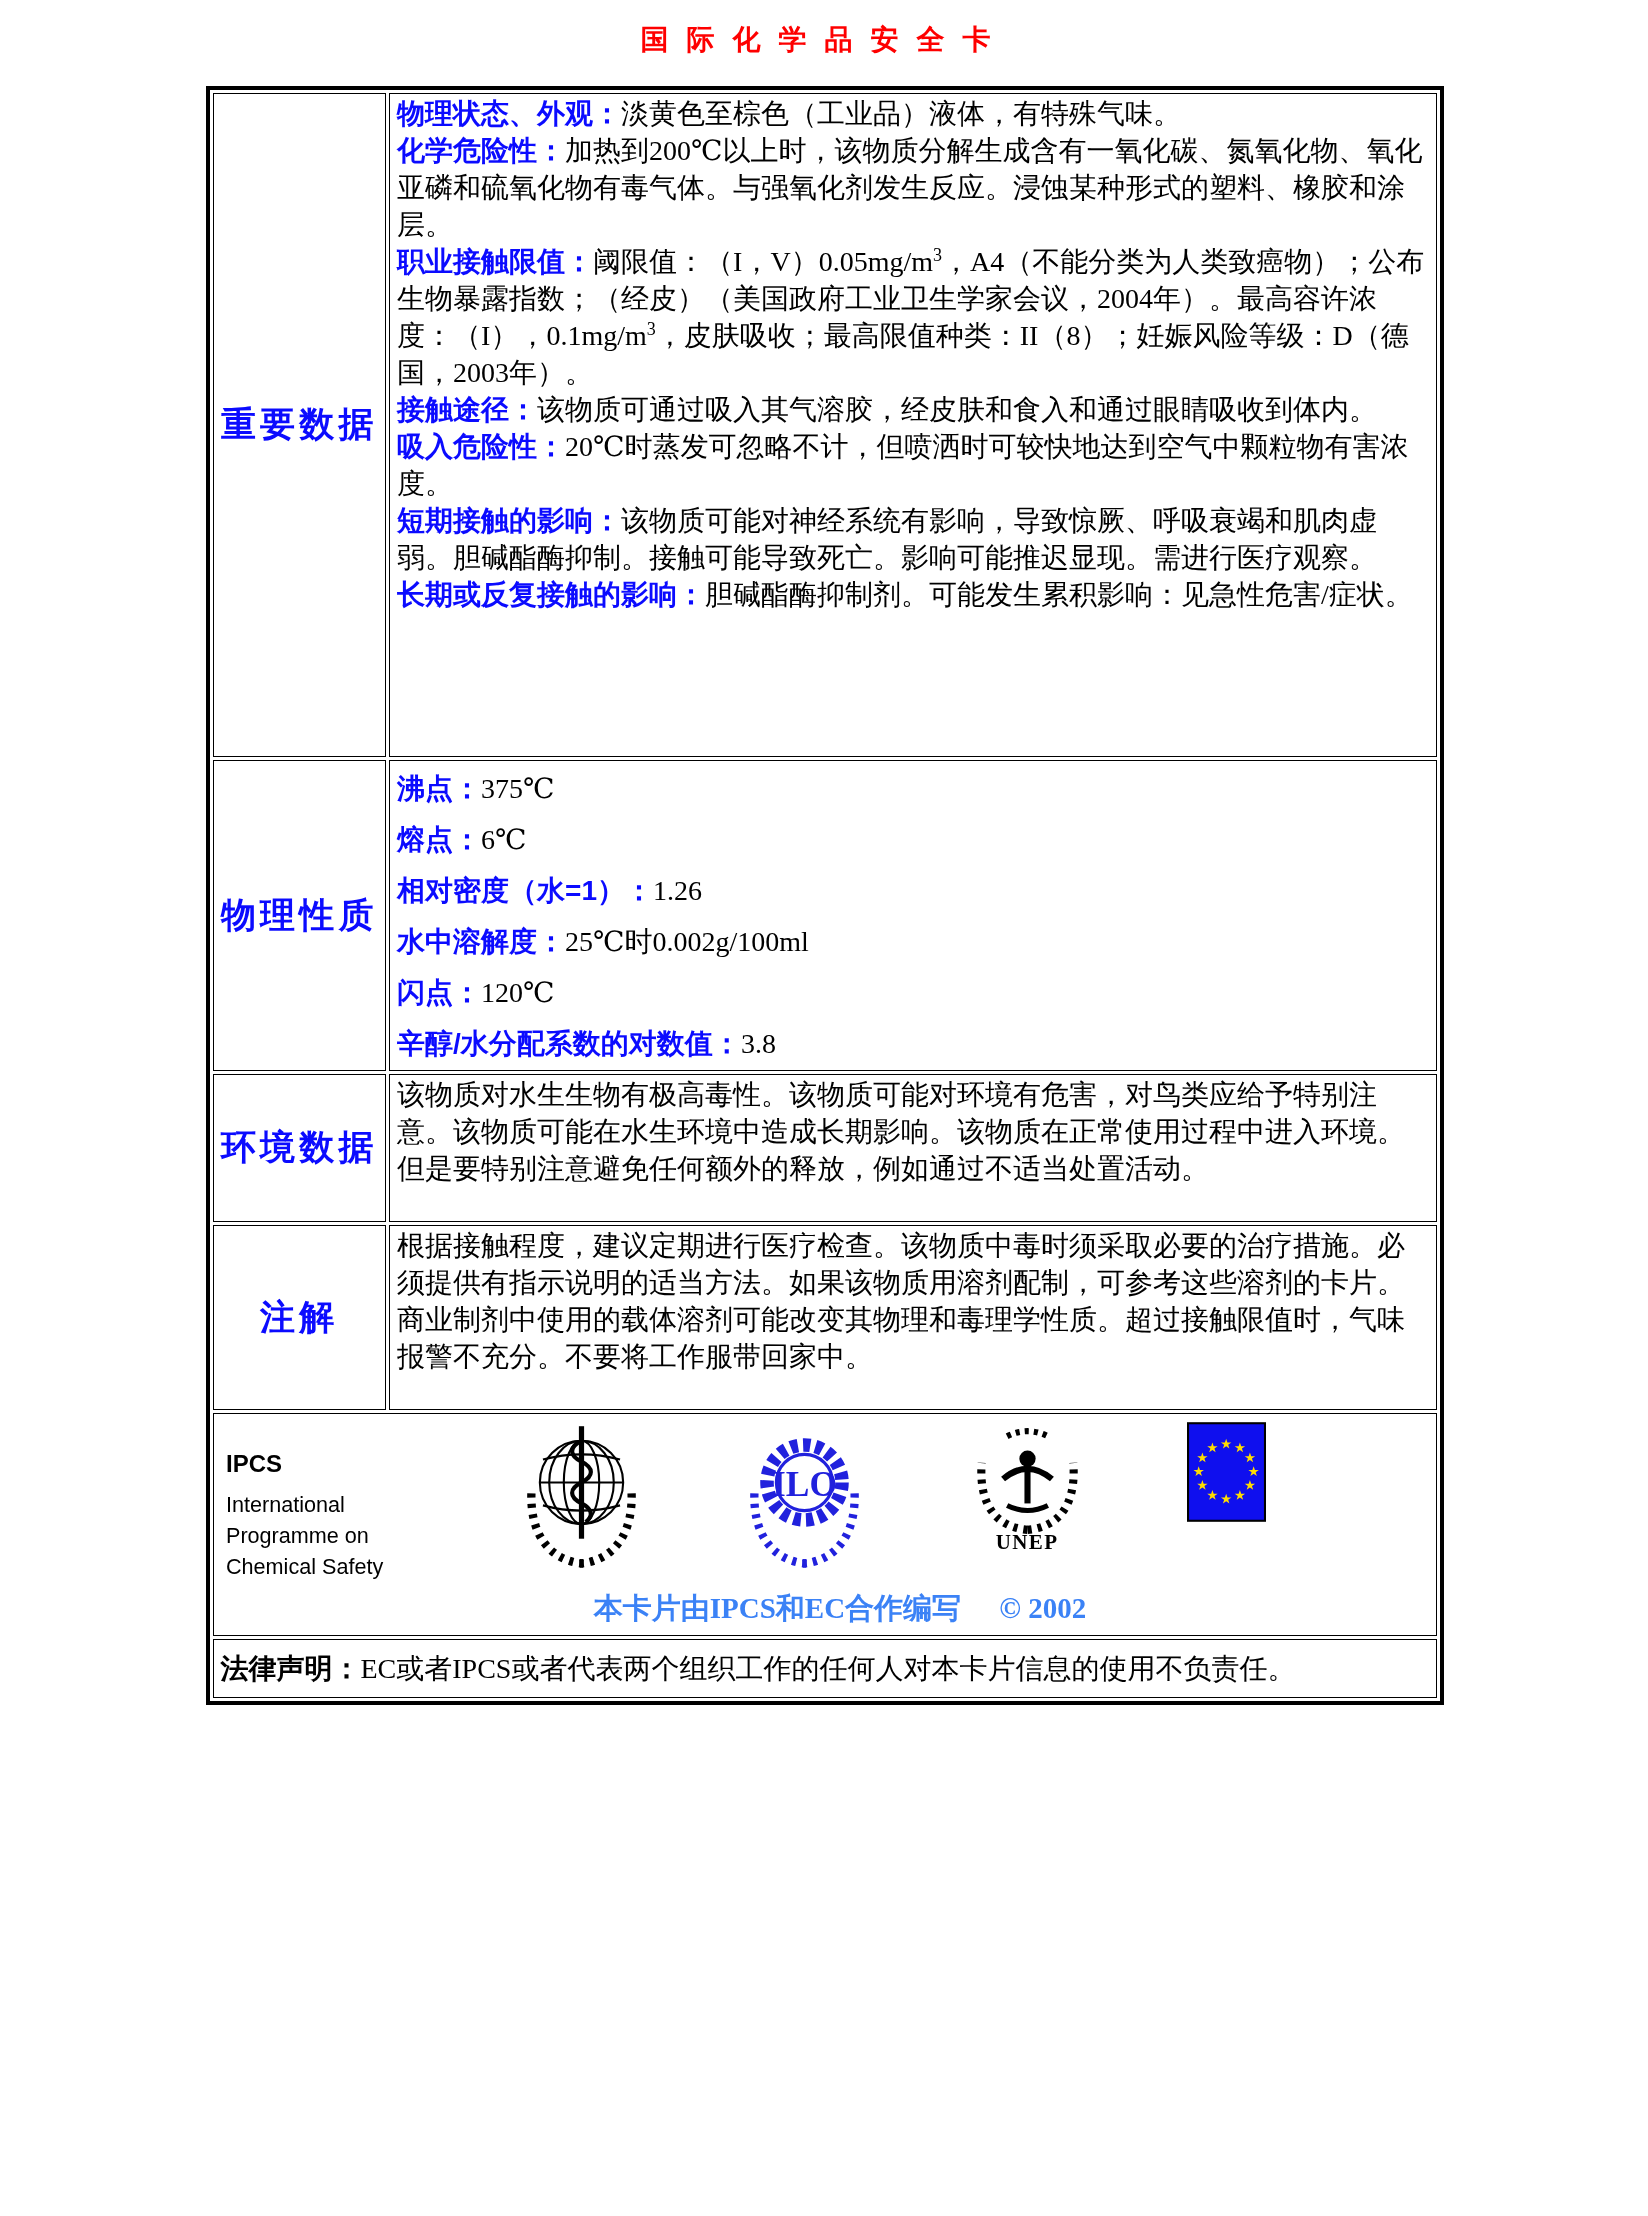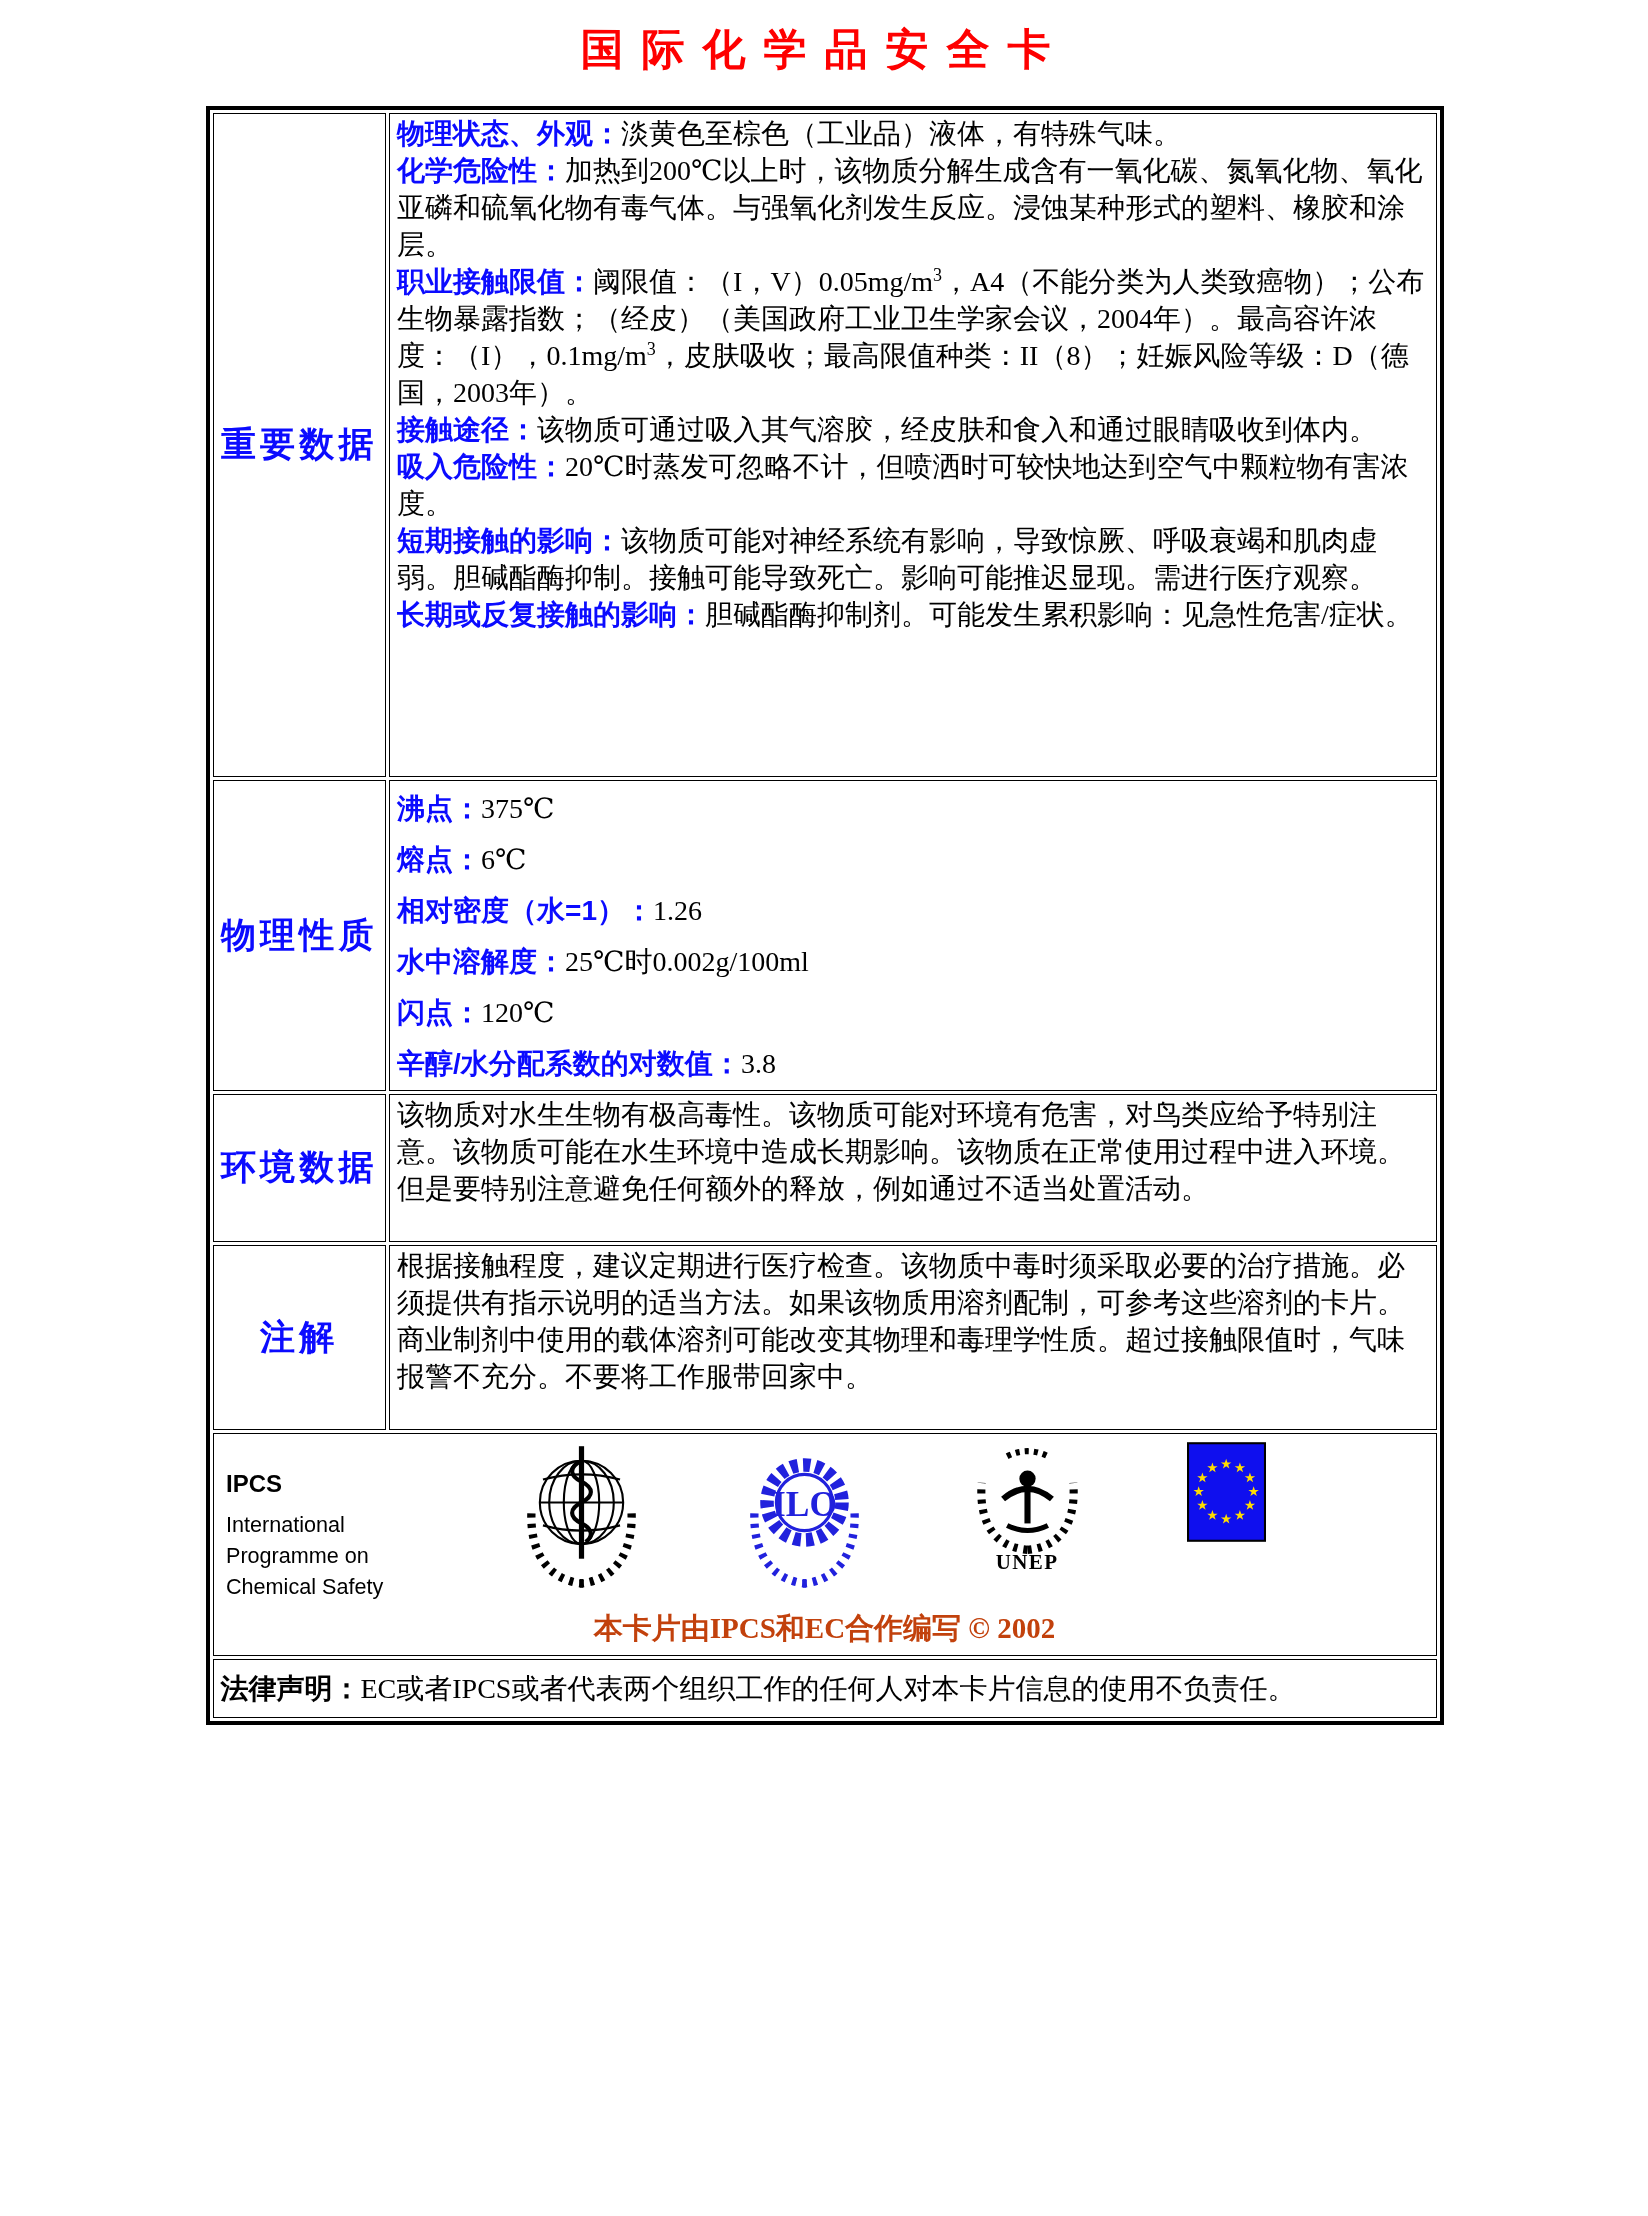--- a/index.html
+++ b/index.html
@@ -8,21 +8,21 @@
     width: 1649px; min-height: 2216px;
     font-family: "Liberation Serif", "DejaVu Serif", serif;
     color: #000;
   }
   .page { width: 1649px; min-height: 2216px; }
   .title {
     text-align: center;
     color: #fe0000;
     font-family: "Liberation Sans", "DejaVu Sans", sans-serif;
     font-weight: bold;
-    font-size: 43px;
+    font-size: 28px;
     letter-spacing: 18px;
     margin: 0; padding: 21px 0 26.5px 0;
   }
   .card { width: 1238px; margin: 0 auto; }
   table.icsc {
     width: 100%;
     border-collapse: separate;
     border-spacing: 3.5px;
     border: 4.9px solid #000;
     background: #fff;
@@ -56,21 +56,21 @@
   .seg-label {
     color: #0b0bff; font-weight: bold;
     font-family: "Liberation Sans", "DejaVu Sans", sans-serif;
   }
   .seg-plain { color: #000; }
   .seg-sup { vertical-align: super; font-size: 18px; line-height: 0; }
   .seg-bold {
     color: #000; font-weight: bold;
     font-family: "Liberation Sans", "DejaVu Sans", sans-serif;
   }
-  .seg-caption { color: #c2410c; font-weight: bold; }
+  .seg-caption { color: #3b82f6; font-weight: bold; margin-left: 31px; }
   .h-important { min-height: 660px; }
   .h-physical  { min-height: 304px; }
   .h-env       { min-height: 143px; }
   .h-notes     { min-height: 180px; }
   .h-add       { min-height: 40px; display: flex; flex-direction: column; justify-content: center; }
   .legal-cell .wrap { min-height: 54px; display: flex; flex-direction: column; justify-content: center; }
   .footer-cell { padding: 5.6px 9.7px 7px 9.7px; }
   .footer-row {
     display: flex; justify-content: space-between; align-items: flex-start;
     padding: 2.8px 160px 0 2.8px;

